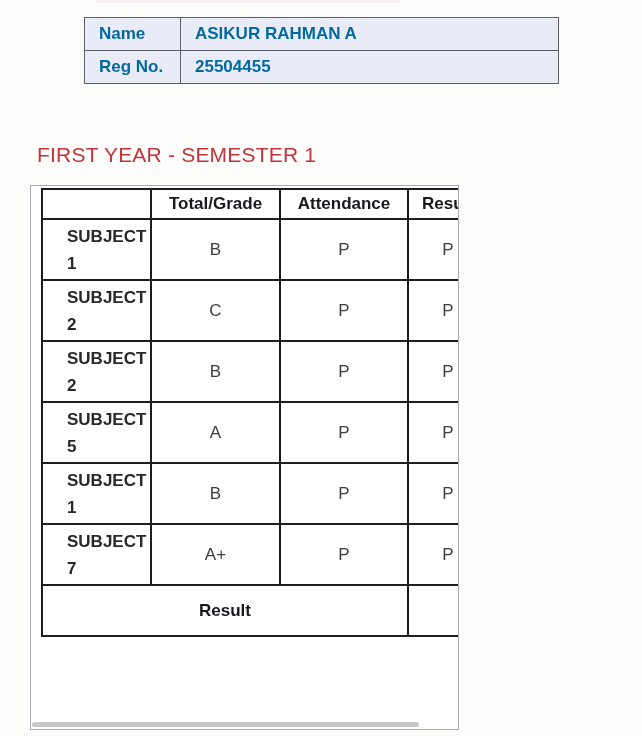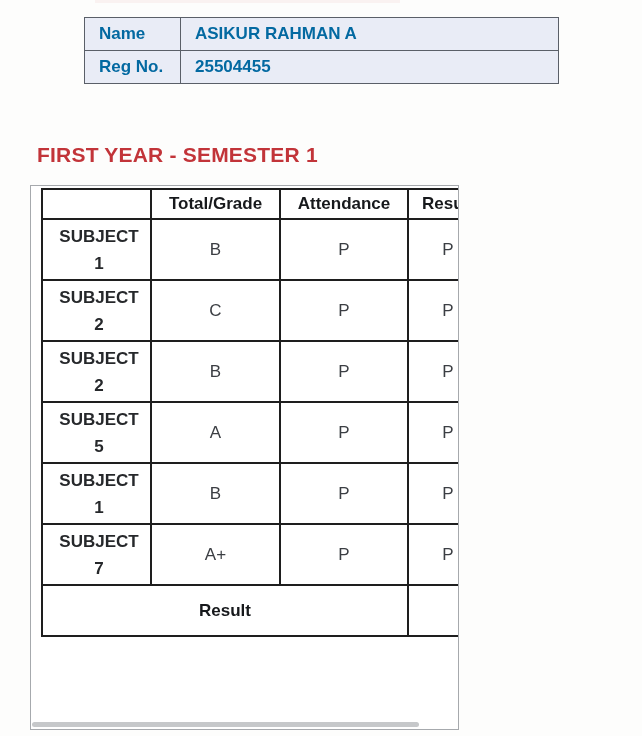--- a/index.html
+++ b/index.html
@@ -34,21 +34,21 @@
     color: #0369a1;
     padding: 0 0 0 14px;
     vertical-align: middle;
   }
   .info-table td.info-label { width: 96px; }
 
   
   .section-heading {
     position: absolute; left: 37px; top: 143px;
     font-size: 21px;
-    font-weight: bold;
+    font-weight: normal;
     letter-spacing: 0.2px;
   }
 
   
   .results-wrap {
     position: absolute; left: 30px; top: 185px;
     width: 429px; height: 545px;
     border: 1px solid #a6a9ad;
     background: #ffffff;
     overflow: hidden;
@@ -74,23 +74,23 @@
     font-weight: bold;
     color: #17191c;
     text-align: center;
     white-space: nowrap;
   }
   .results-table td { height: 61px; }
 
   .results-table td.cell-subject {
     font-weight: 600;
     color: #26282b;
-    text-align: center;
-    vertical-align: middle;
-    padding-left: 14px;
+    text-align: left;
+    vertical-align: middle;
+    padding-left: 24px;
   }
   .results-table td.cell-subject span {
     display: block; width: 84px; line-height: 27px;
   }
   .results-table td.cell-grade,
   .results-table td.cell-attendance,
   .results-table td.cell-result {
     text-align: center;
     vertical-align: middle;
     color: #3b3e43;

